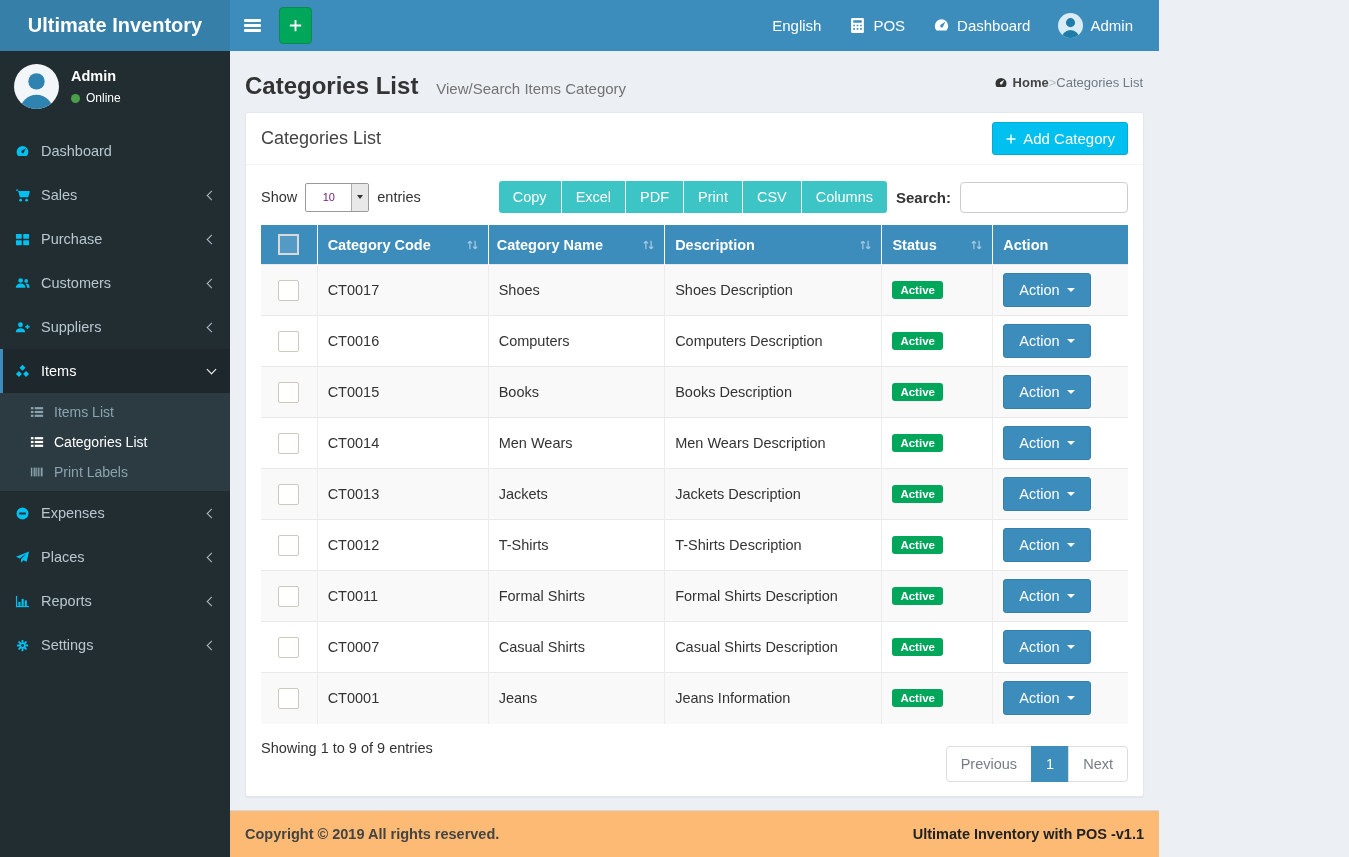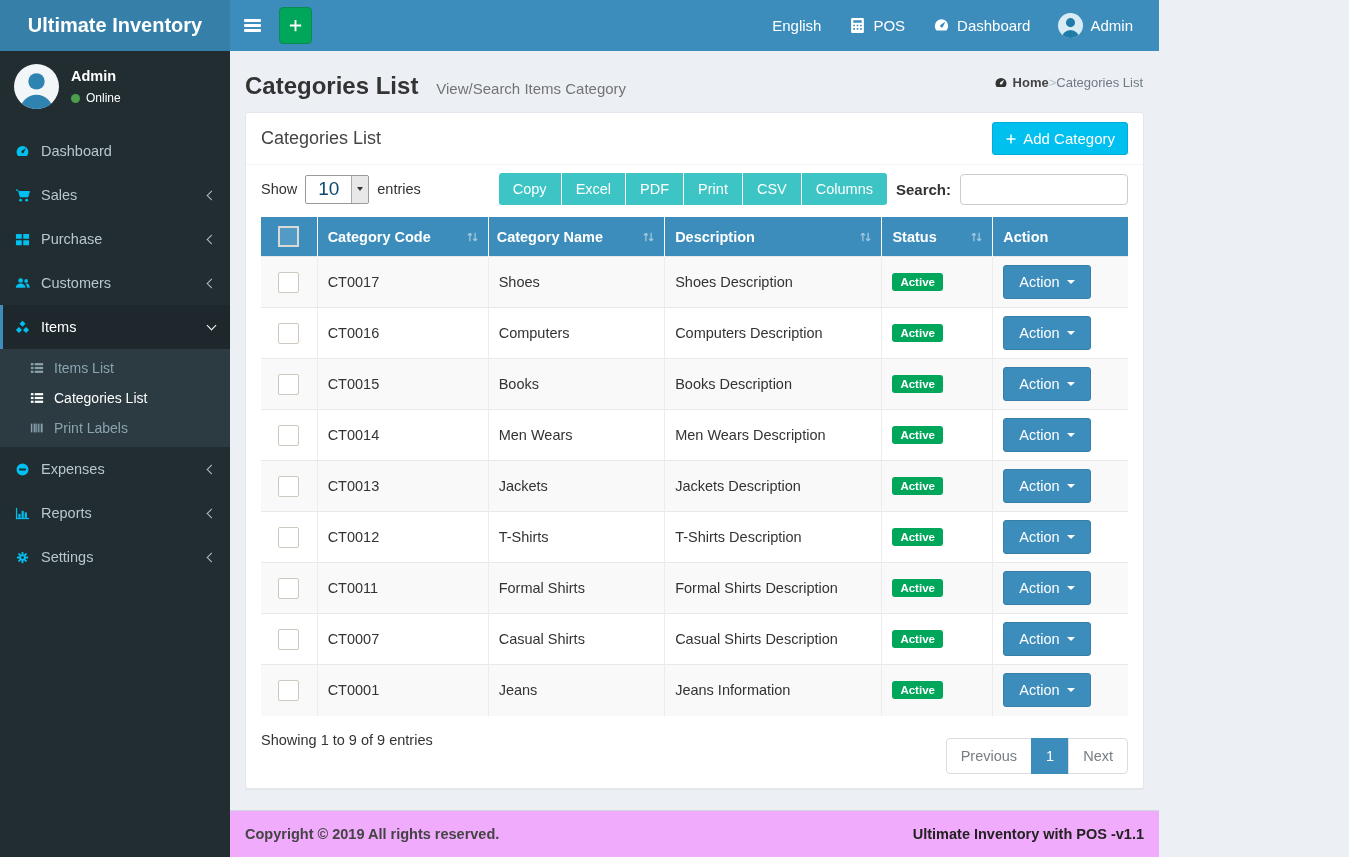--- a/index.html
+++ b/index.html
@@ -62,24 +62,24 @@
   .bc-cur { color:#6f7a82; }
 
   .content { padding:10px 15px 0 15px; }
   .box { background:#fff; border:1px solid #e4e8ee; border-radius:3px; box-shadow:0 1px 1px rgba(0,0,0,.05); }
   .box-header { display:flex; align-items:center; justify-content:space-between; padding:9px 15px; border-bottom:1px solid #f4f4f4; }
   .box-title { font-size:18px; color:#444; }
   .add-btn { display:flex; align-items:center; gap:6px; background:#00c0ef; border:1px solid #00acd6; color:#fff;
              font-size:15px; padding:7px 12px; border-radius:3px; cursor:pointer; font-family:inherit; }
   .box-body { padding:8px 15px 14px 15px; }
 
-  .controls { display:flex; align-items:center; justify-content:space-between; margin:0 0 12px 0;gap:48px; }
+  .controls { display:flex; align-items:center; justify-content:space-between; margin:8px 0 12px 0;gap:48px; }
   .length { display:flex; align-items:center; gap:8px; font-size:14.5px; color:#333; }
   .dt-select { display:inline-flex; width:64px; height:29px; border:1px solid #9a9a9a; background:#fff; cursor:pointer; border-radius:2px; overflow:hidden; }
-  .sel-val { flex:1; display:flex; align-items:center; justify-content:center; font-size:19px; color:#0c4a6e; }
+  .sel-val { flex:1; display:flex; align-items:center; justify-content:center; font-size:11px; color:#701a75; }
   .sel-btn { width:17px; background:#e8e8e8; border-left:1px solid #aaa; display:flex; align-items:center; justify-content:center; }
   .tri { width:0; height:0; border-left:3.5px solid transparent; border-right:3.5px solid transparent; border-top:4.5px solid #333; }
   .right-controls { display:flex; align-items:center; gap:9px; }
   .export-group { display:flex; }
   .dt-btn { background:#3dc5c6; color:#fff; border:none; border-right:1px solid #fff; font-size:14.5px;
             padding:8px 14px; cursor:pointer; font-family:inherit; }
   .dt-btn:first-child { border-radius:3px 0 0 3px; }
   .dt-btn:last-child { border-right:none; border-radius:0 3px 3px 0; }
   .search-label { font-size:15px; color:#333; font-weight:600; }
   .search-input { width:168px; height:31px; border:1px solid #ccc; border-radius:4px; padding:4px 8px;
@@ -111,21 +111,21 @@
   .table-footer { display:flex; justify-content:space-between; align-items:flex-start; }
   .info { font-size:14.5px; color:#333; margin-top:16px; }
   .pagination { margin-top:22px; display:flex; }
   .page-btn { font-size:14.5px; padding:9px 14px; border:1px solid #ddd; background:#fff; color:#767d84;
               text-decoration:none; cursor:pointer; margin-left:-1px; }
   .page-btn.prev { border-radius:4px 0 0 4px; }
   .page-btn.next { border-radius:0 4px 4px 0; }
   .page-btn.active { background:#3c8dbc; border-color:#3c8dbc; color:#fff; }
 
   
-  .main-footer { margin-top:auto; background:#f0abfc; border-top:1px solid #d2d6de; padding:15px;
+  .main-footer { margin-top:auto; background:#fdba74; border-top:1px solid #d2d6de; padding:15px;
                  display:flex; justify-content:space-between; font-size:14.5px; }
   .f-left { color:#444; font-weight:bold; }
   .f-right { color:#222; font-weight:bold; }
 </style>
 </head>
 <body>
 
 <div class="app">
 
   <header class="topbar">
@@ -257,20 +257,34 @@
                 <circle cx="6" cy="4.8" r="2.5"></circle>
                 <path d="M.8 12.5c0-2.9 2.3-4.6 5.2-4.6s5.2 1.7 5.2 4.6z"></path>
                 <circle cx="11.9" cy="5.2" r="2"></circle>
                 <path d="M12.9 12.5c0-1.9-.6-3.4-1.8-4.3a3.8 3.8 0 0 1 4.4 3.3l.1 1z"></path>
               </g>
             </svg>
           </span>
           <span class="mlabel">Customers</span>
           <span class="chev left"></span>
         </div>
+        <div class="menu-item">
+          <span class="micon">
+            <svg viewBox="0 0 16 16">
+              <g fill="currentColor">
+                <circle cx="5.8" cy="5" r="2.6"></circle>
+                <path d="M.8 13c0-2.7 2.2-4.3 5-4.3s5 1.6 5 4.3z"></path>
+                <rect x="11" y="6.4" width="4.6" height="1.7"></rect>
+                <rect x="12.45" y="4.95" width="1.7" height="4.6"></rect>
+              </g>
+            </svg>
+          </span>
+          <span class="mlabel">Suppliers</span>
+          <span class="chev left"></span>
+        </div>
         <div class="menu-item active">
           <span class="micon">
             <svg viewBox="0 0 16 16">
               <g fill="currentColor">
                 <path d="M8 .8l3.2 3.2L8 7.2 4.8 4z"></path>
                 <path d="M4.2 7.4l3.2 3.2-3.2 3.2L1 10.6z"></path>
                 <path d="M11.8 7.4l3.2 3.2-3.2 3.2-3.2-3.2z"></path>
               </g>
             </svg>
           </span>
@@ -325,20 +339,29 @@
             <span class="mlabel">Print Labels</span>
           </div>
         </div>
         <div class="menu-item">
           <span class="micon">
             <svg viewBox="0 0 16 16">
               <path fill="currentColor" fill-rule="evenodd" d="M8 1.6a6.4 6.4 0 1 0 0 12.8A6.4 6.4 0 0 0 8 1.6zm3.6 7.4H4.4V7h7.2z"></path>
             </svg>
           </span>
           <span class="mlabel">Expenses</span>
+          <span class="chev left"></span>
+        </div>
+        <div class="menu-item">
+          <span class="micon">
+            <svg viewBox="0 0 16 16">
+              <path fill="currentColor" d="M15 1.5L1 7.3l4 1.8 7-5.4-5.6 6.2v3.6l2.5-2.6 3.6 1.6z"></path>
+            </svg>
+          </span>
+          <span class="mlabel">Places</span>
           <span class="chev left"></span>
         </div>
         <div class="menu-item">
           <span class="micon">
             <svg viewBox="0 0 16 16">
               <g fill="currentColor">
                 <rect x="1" y="2" width="1.3" height="12"></rect>
                 <rect x="1" y="12.7" width="14" height="1.3"></rect>
                 <rect x="3.6" y="8.4" width="2.3" height="4.3"></rect>
                 <rect x="7" y="5.2" width="2.3" height="7.5"></rect>

